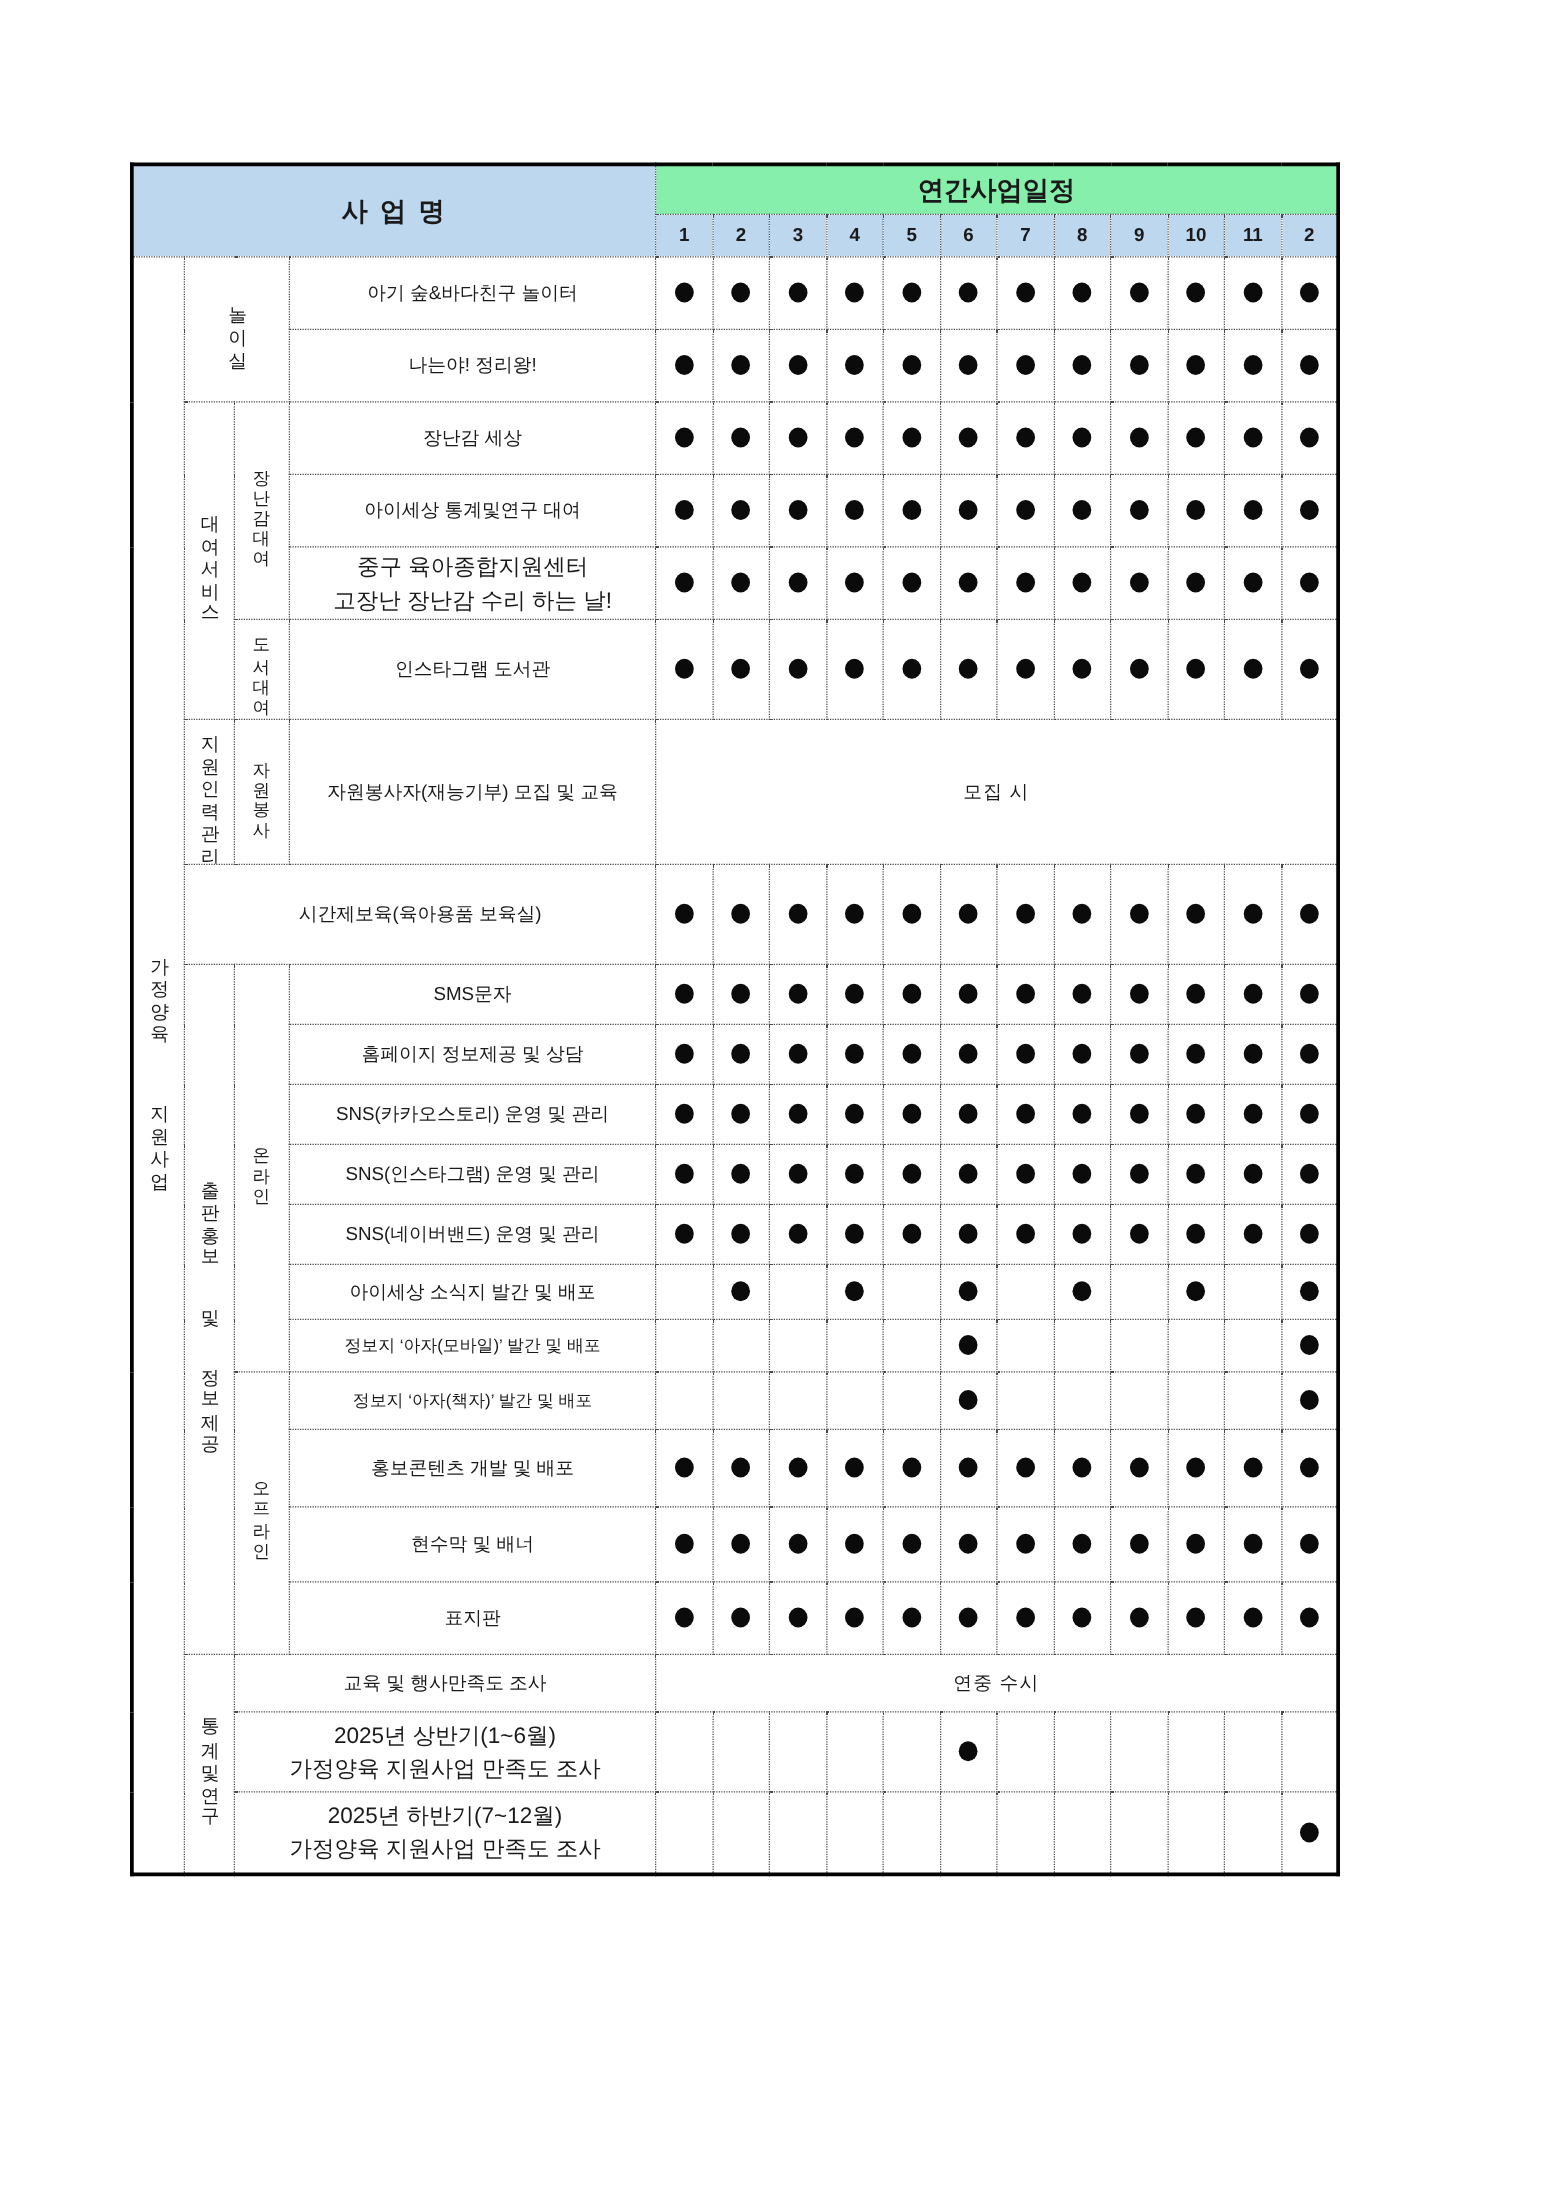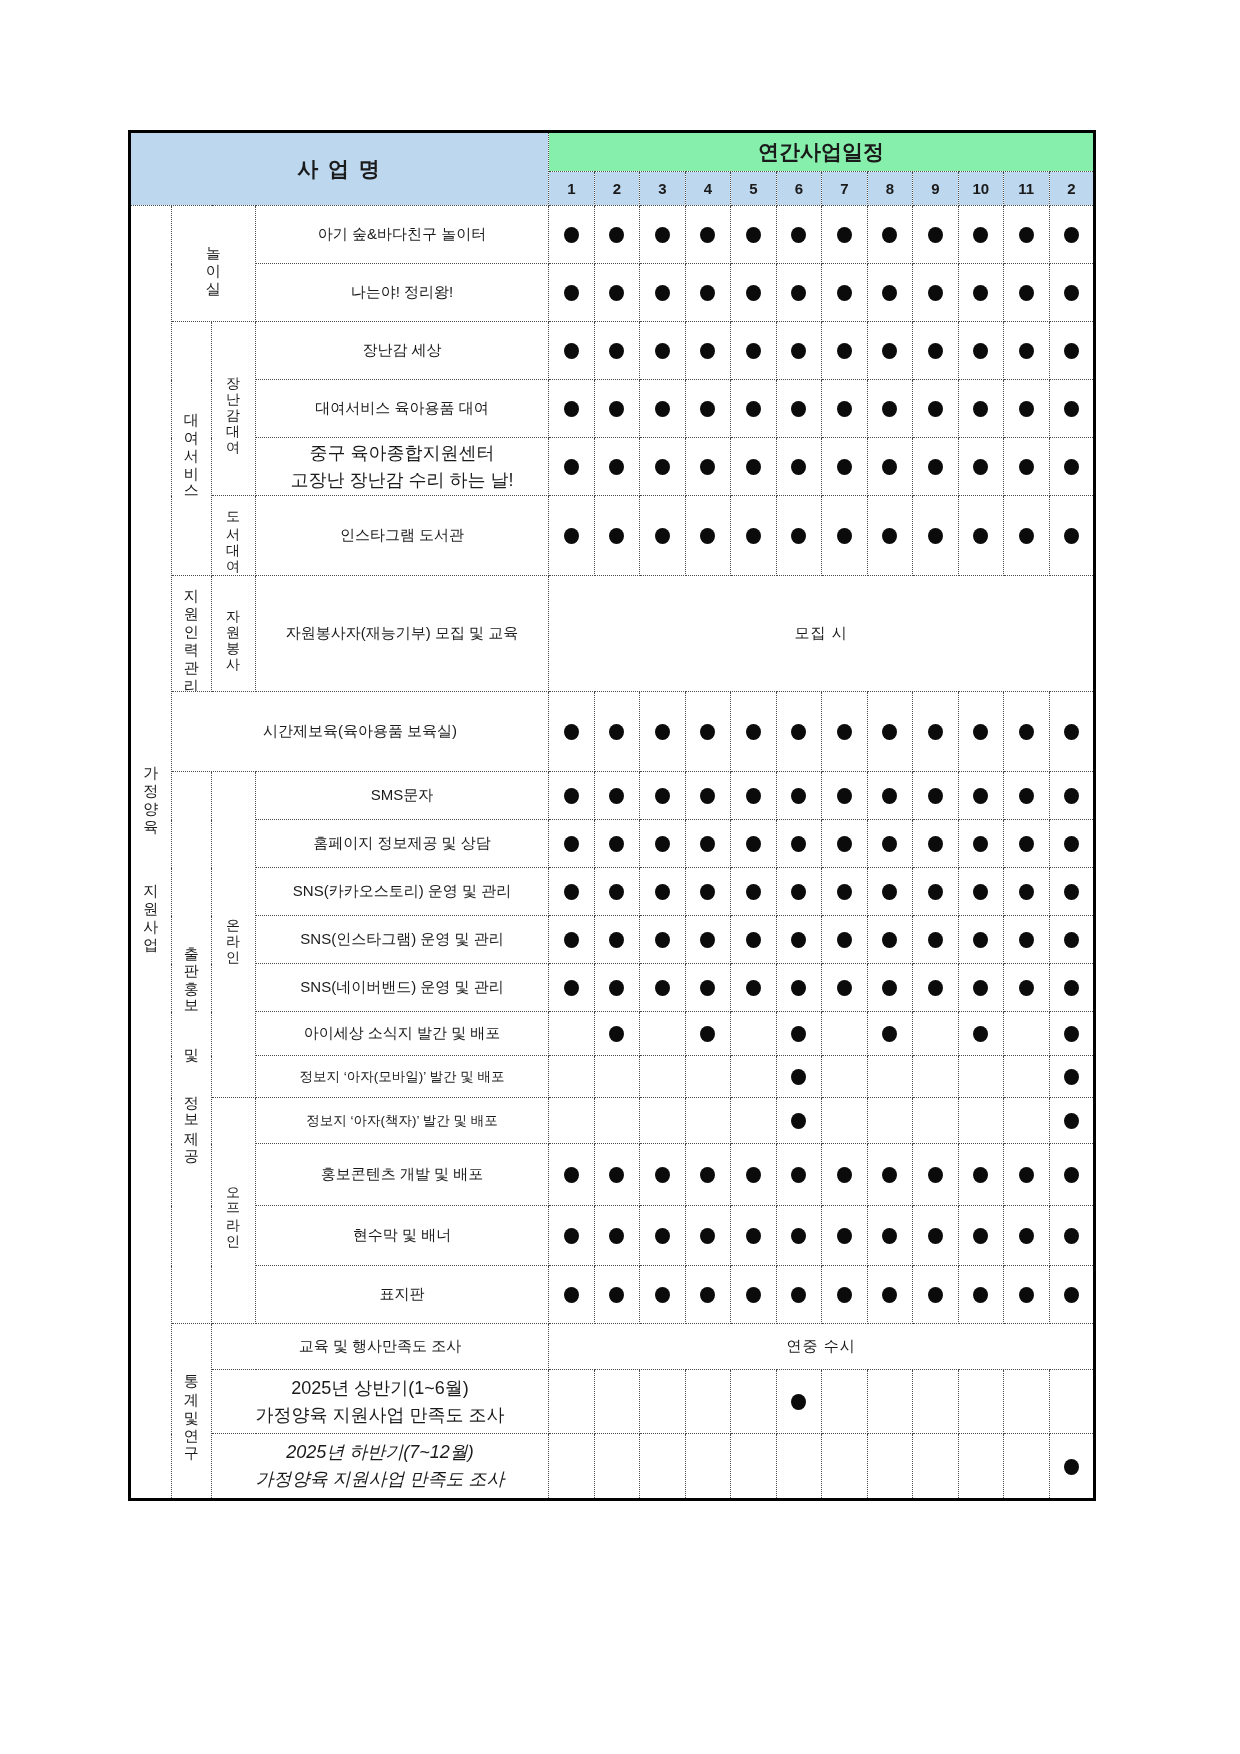--- a/index.html
+++ b/index.html
@@ -1,18 +1,18 @@
 <!DOCTYPE html>
 <html><head>
 <meta charset="utf-8">
 <style>
   html,body{margin:0;padding:0;background:#e9e9e9;}
   .page{position:relative;width:1240px;height:1754px;background:#ffffff;margin:0 auto;
         font-family:"Liberation Sans","DejaVu Sans",sans-serif;color:#1a1a1a;}
-  table.sched{position:absolute;left:128px;top:130px;width:965px;
+  table.sched{position:absolute;left:104px;top:130px;width:965px;
               border-collapse:collapse;table-layout:fixed;
               border:3px solid #000;}
   table.sched th, table.sched td{border:1px dotted #4a4a4a;padding:0;vertical-align:middle;text-align:center;
               overflow:hidden;}
   
   th.hprog{background:#bdd7ee;font-size:21px;font-weight:bold;letter-spacing:2px;}
   th.hsched{background:#86efac;font-size:21px;font-weight:bold;border-left:3px double #000;
             border-bottom:2px solid #000;}
   th.hmonth{background:#bdd7ee;font-size:15px;font-weight:bold;}
   th.first, td.first{border-left:3px double #000;}
@@ -118,21 +118,21 @@
           <td class="mcell"><span class="dot"></span></td>
           <td class="mcell"><span class="dot"></span></td>
           <td class="mcell"><span class="dot"></span></td>
           <td class="mcell"><span class="dot"></span></td>
           <td class="mcell"><span class="dot"></span></td>
           <td class="mcell"><span class="dot"></span></td>
           <td class="mcell"><span class="dot"></span></td>
           <td class="mcell"><span class="dot"></span></td>
         </tr>
         <tr style="height: 58px;">
-          <td class="prog">대여서비스 육아용품 대여</td>
+          <td class="prog">아이세상 통계및연구 대여</td>
           <td class="mcell first"><span class="dot"></span></td>
           <td class="mcell"><span class="dot"></span></td>
           <td class="mcell"><span class="dot"></span></td>
           <td class="mcell"><span class="dot"></span></td>
           <td class="mcell"><span class="dot"></span></td>
           <td class="mcell"><span class="dot"></span></td>
           <td class="mcell"><span class="dot"></span></td>
           <td class="mcell"><span class="dot"></span></td>
           <td class="mcell"><span class="dot"></span></td>
           <td class="mcell"><span class="dot"></span></td>
@@ -378,21 +378,21 @@
           <td class="mcell"></td>
           <td class="mcell"></td>
           <td class="mcell"><span class="dot"></span></td>
           <td class="mcell"></td>
           <td class="mcell"></td>
           <td class="mcell"></td>
           <td class="mcell"></td>
           <td class="mcell"></td>
           <td class="mcell"></td>
         </tr>
-        <tr style="height: 66px; font-style: italic;">
+        <tr style="height: 66px;">
           <td colspan="2" class="prog">
             <div class="pline">2025년 하반기(7~12월)</div>
             <div class="pline">가정양육 지원사업 만족도 조사</div>
           </td>
           <td class="mcell first"></td>
           <td class="mcell"></td>
           <td class="mcell"></td>
           <td class="mcell"></td>
           <td class="mcell"></td>
           <td class="mcell"></td>

